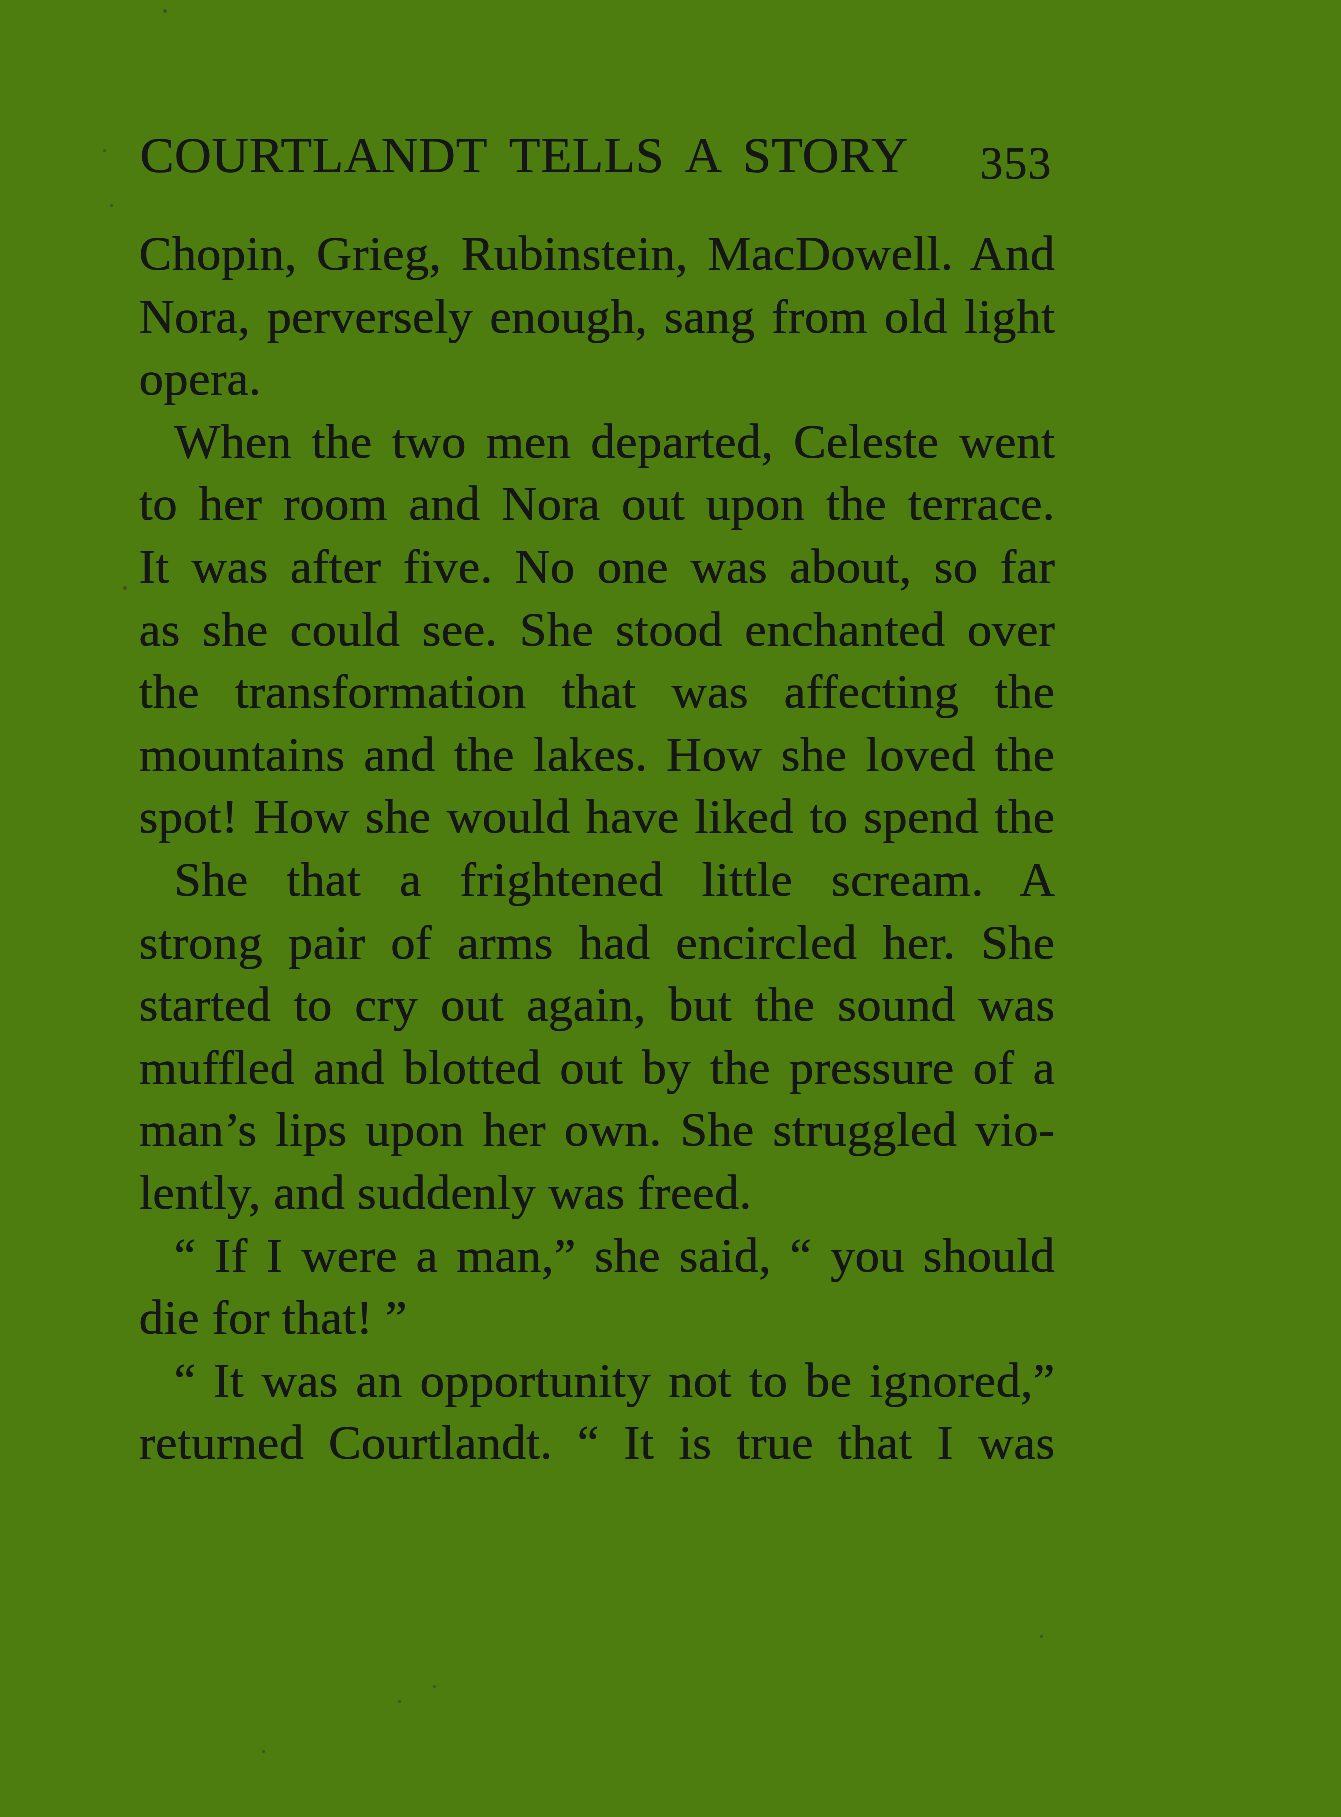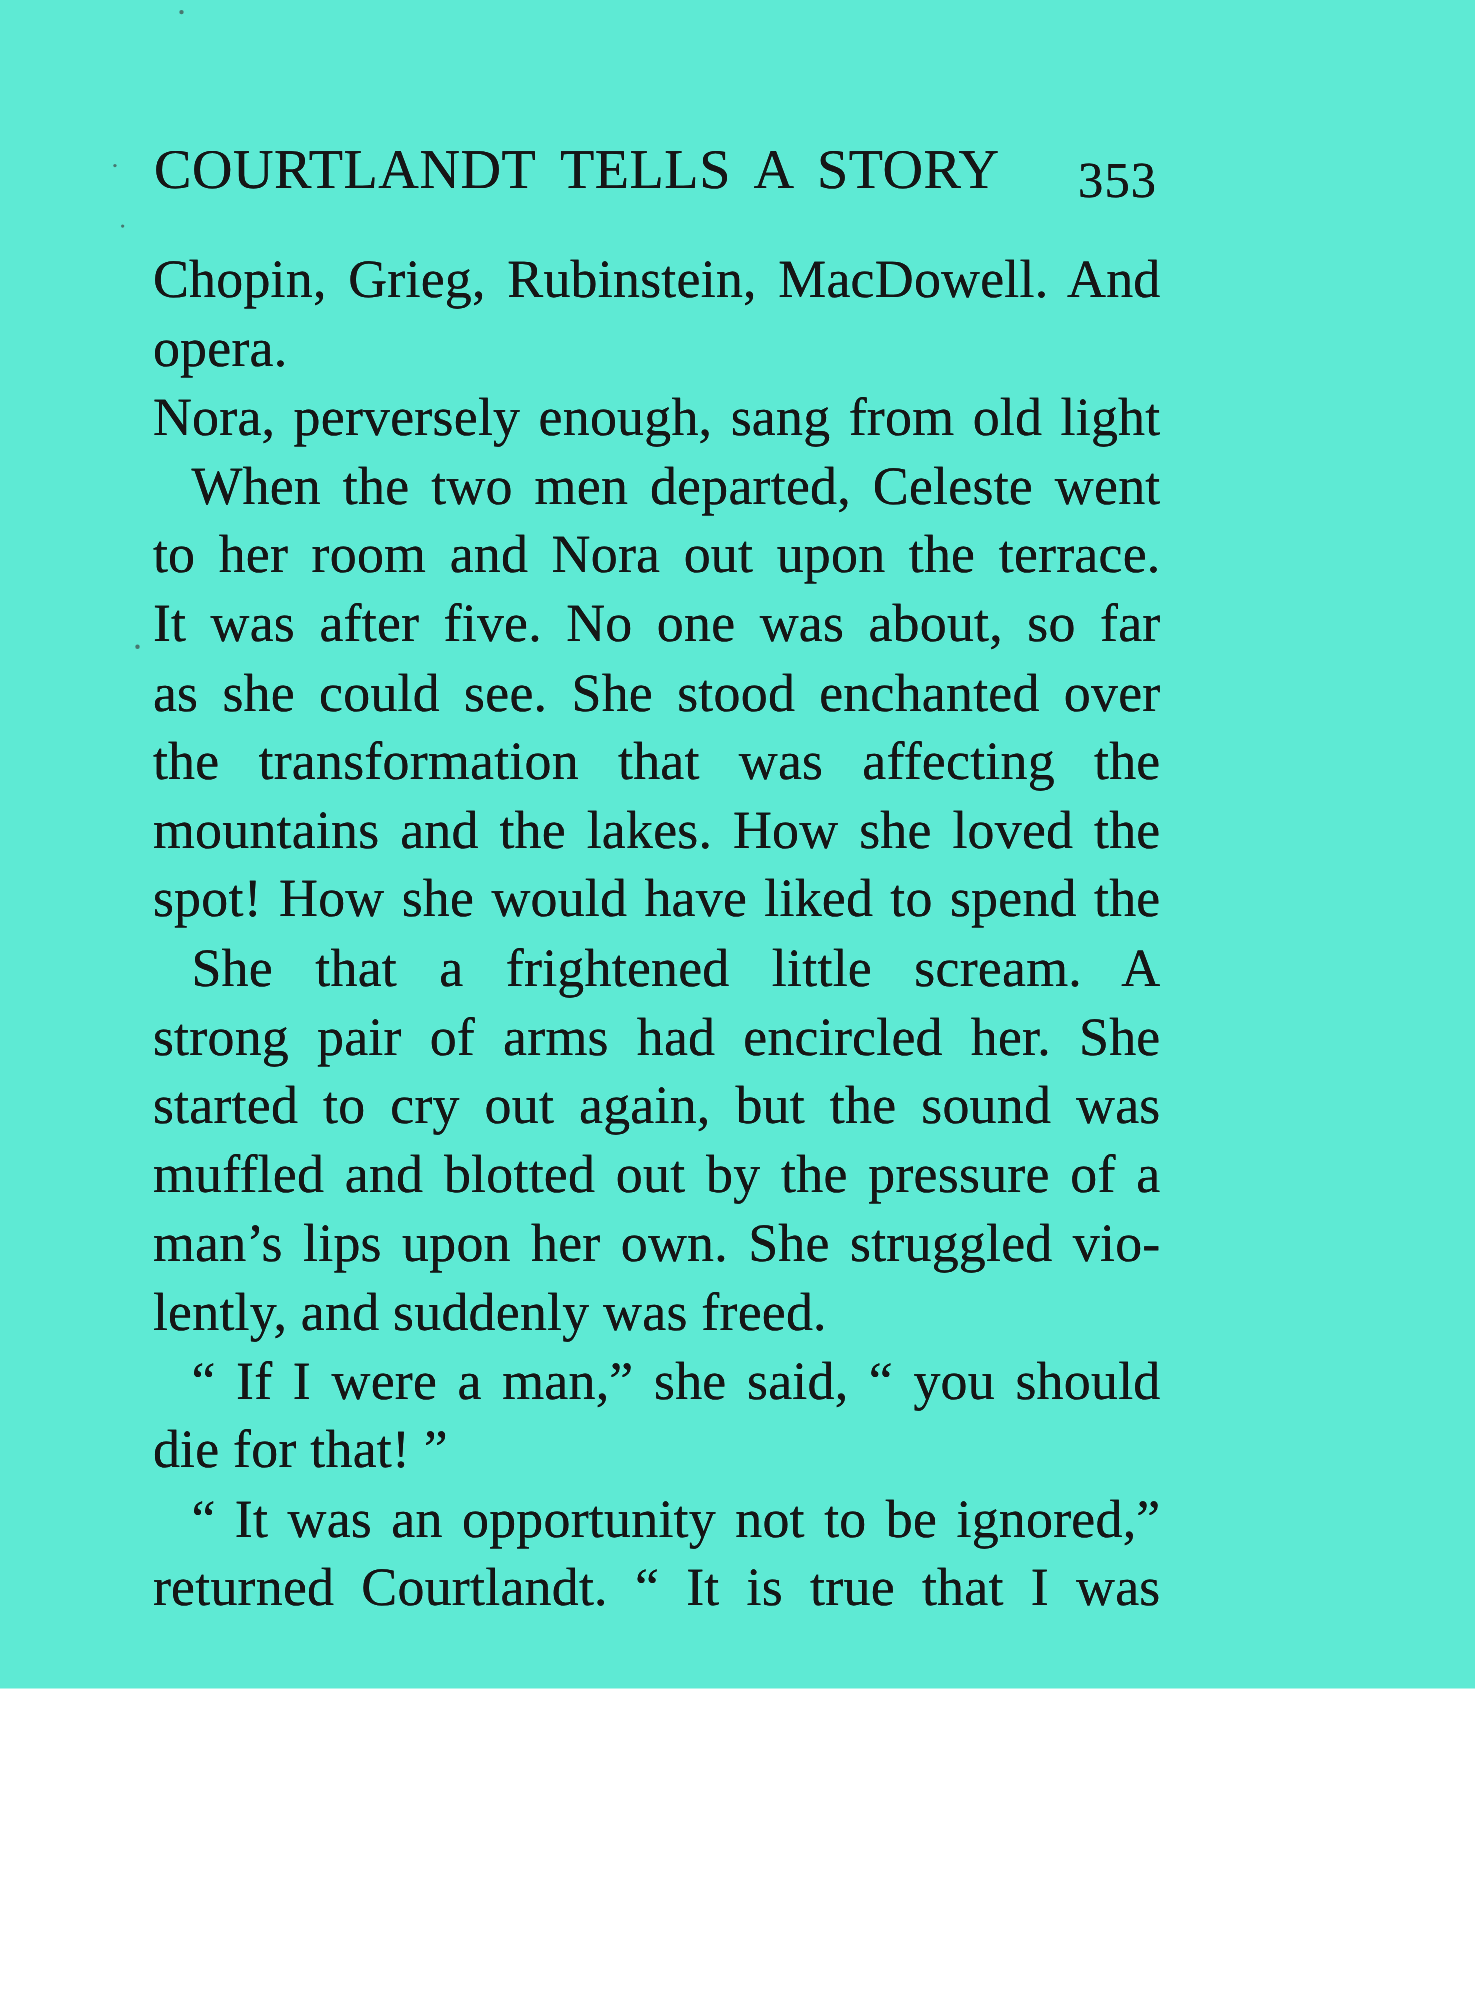--- a/index.html
+++ b/index.html
@@ -1,20 +1,20 @@
 <!DOCTYPE html>
 <html><head>
 <meta charset="utf-8">
 <style>
   html, body { margin: 0; padding: 0; }
   .page {
     position: relative;
     width: 1341px;
-    height: 1535px;
-    background: #5eead4;
+    height: 1817px;
+    background: #4d7c0f;
     font-family: "Liberation Serif", serif;
     color: #161616;
     overflow: hidden;
   }
   .header {
     position: absolute;
     left: 139px;
     top: 0;
     width: 916px;
     height: 210px;
@@ -67,22 +67,22 @@
 
 <div class="page">
 
   <div class="header">
     <span class="running-title">COURTLANDT TELLS A STORY</span>
     <span class="page-number">353</span>
   </div>
 
   <div class="text-block">
     <div class="line j">Chopin, Grieg, Rubinstein, MacDowell.  And</div>
+    <div class="line j">Nora, perversely enough, sang from old light</div>
     <div class="line">opera.</div>
-    <div class="line j">Nora, perversely enough, sang from old light</div>
     <div class="line j ind">When the two men departed, Celeste went</div>
     <div class="line j">to her room and Nora out upon the terrace.</div>
     <div class="line j">It was after five.  No one was about, so far</div>
     <div class="line j">as she could see.  She stood enchanted over</div>
     <div class="line j">the transformation that was affecting the</div>
     <div class="line j">mountains and the lakes.  How she loved the</div>
     <div class="line j">spot!  How she would have liked to spend the</div>
     <div class="line j ind">She that a frightened little scream.  A</div>
     <div class="line j">strong pair of arms had encircled her.  She</div>
     <div class="line j">started to cry out again, but the sound was</div>

